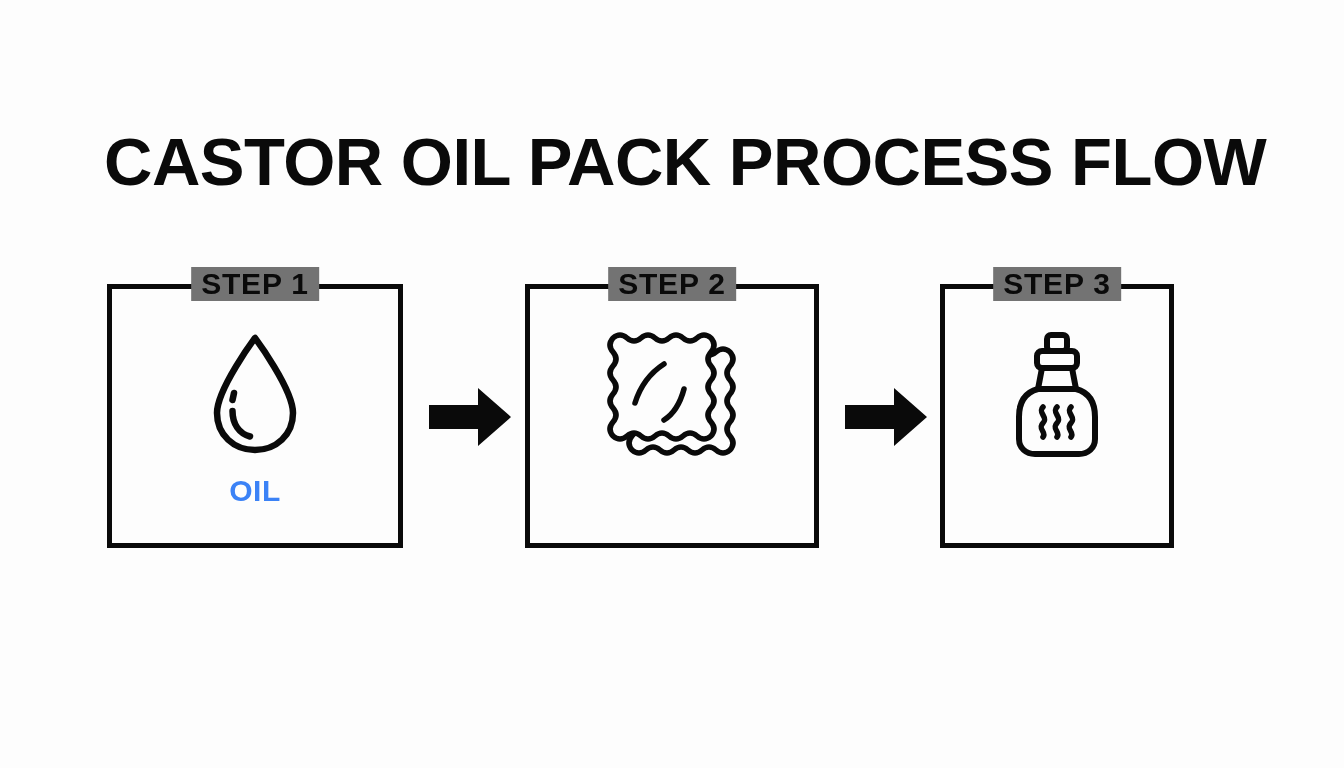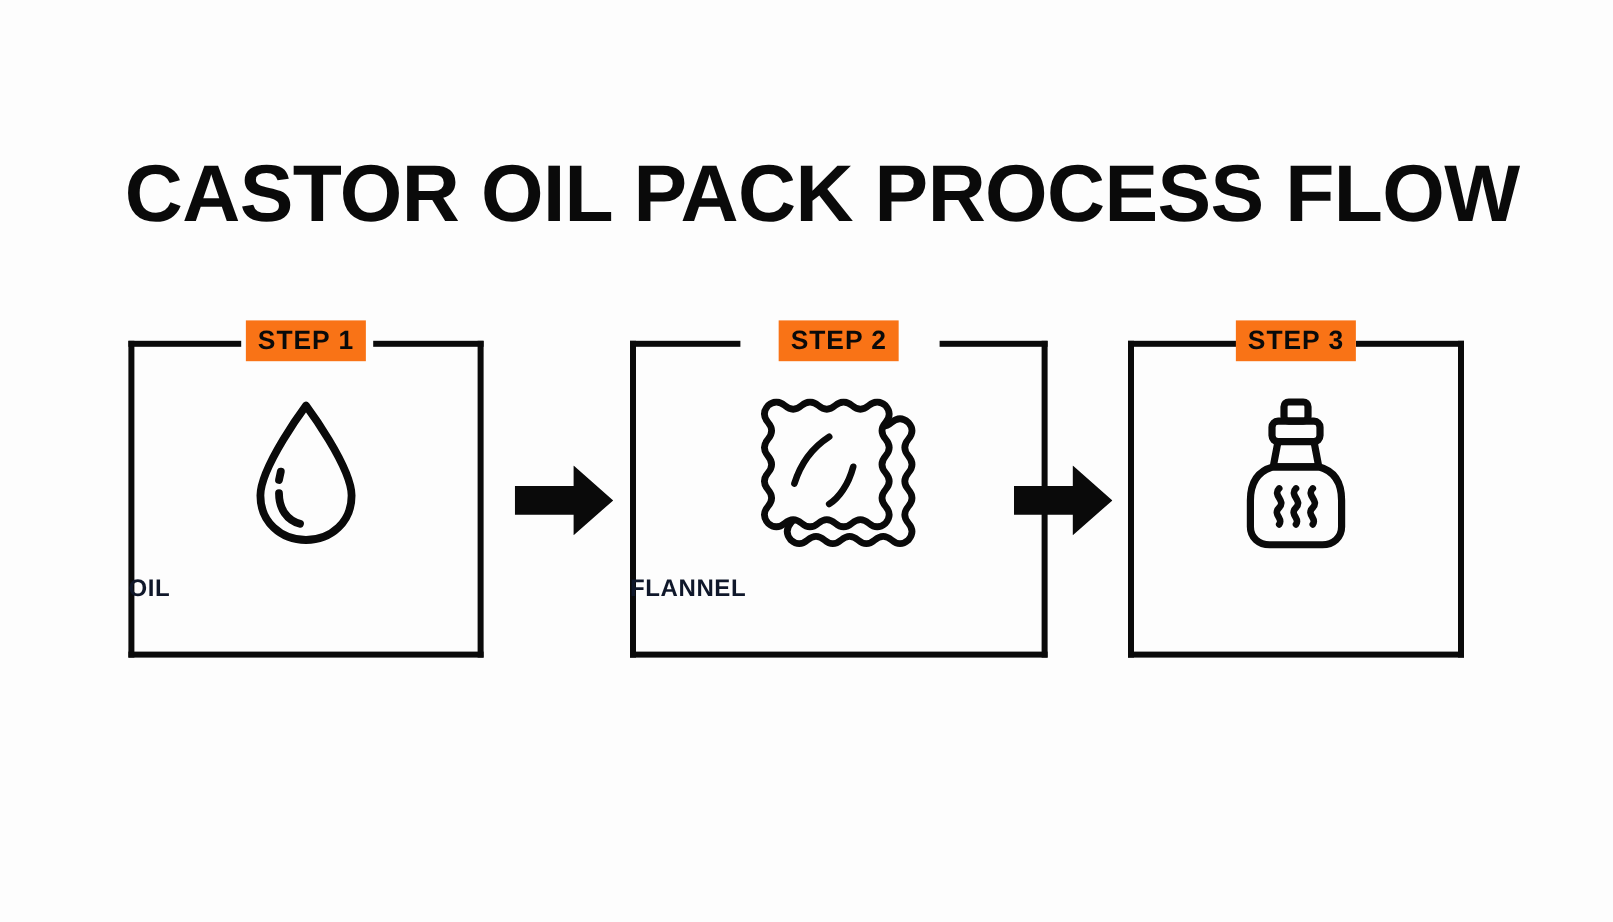--- a/index.html
+++ b/index.html
@@ -40,22 +40,22 @@
   }
 
   
   .step-box {
     position: absolute;
     top: 0;
     height: 264px;
     box-sizing: border-box;
   }
   .step-box.b1 { left: 107px; width: 296px; }
-  .step-box.b2 { left: 525px; width: 348px; }
-  .step-box.b3 { left: 940px; width: 280px; padding-left: 44px; }
+  .step-box.b2 { left: 525px; width: 294px; }
+  .step-box.b3 { left: 940px; width: 234px; padding-left: 44px; }
 
   
   .edge {
     position: absolute;
     background: #0a0a0a;
   }
   .edge.left   { left: 0;  top: 0; width: 5px;  height: 100%; }
   .edge.right  { right: 0; top: 0; width: 5px;  height: 100%; }
   .edge.bottom { left: 0;  bottom: 0; width: 100%; height: 5px; }
   .edge.top-l  { left: 0;  top: 0; height: 5px; }
@@ -67,23 +67,23 @@
   .step-box.b2 .top-r { width: 90px; }
   .step-box.b3 .top-l { width: 92px; }
   .step-box.b3 .top-r { width: 90px; }
 
   
   .step-label {
     position: absolute;
     top: -17px;
     left: 50%;
     transform: translateX(-50%);
-    background: #f97316;
+    background: #737373;
     padding: 0 10px;
-    font-size: 22px;
+    font-size: 30px;
     font-weight: 700;
     letter-spacing: 0.8px;
     line-height: 34px;
     white-space: nowrap;
     color: #0a0a0a;
   }
 
   
   .icon-wrap {
     position: absolute;
@@ -96,26 +96,26 @@
     justify-content: center;
   }
   .icon-wrap svg { display: block; }
 
   
   .caption {
     position: absolute;
     left: 0;
     right: 0;
     top: 190px;
-    text-align: left;
-    font-size: 20px;
+    text-align: center;
+    font-size: 30px;
     font-weight: 700;
     letter-spacing: 0.5px;
     line-height: 34px;
-    color: #0f172a;
+    color: #3b82f6;
   }
 
   
   .arrow {
     position: absolute;
     top: 104px;
     width: 82px;
     height: 58px;
   }
   .arrow.a1 { left: 429px; }
@@ -177,21 +177,20 @@
                  q7 -6 14 0 q7 6 14 0 q7 -6 14 0 q7 6 14 0 q7 -6 14 0 q7 6 14 0 q7 -6 14 0
                  q6 7 0 14 q-6 7 0 14 q6 7 0 14 q-6 7 0 14 q6 7 0 14 q-6 7 0 14 q6 7 0 14
                  q-7 6 -14 0 q-7 -6 -14 0 q-7 6 -14 0 q-7 -6 -14 0 q-7 6 -14 0 q-7 -6 -14 0 q-7 6 -14 0
                  q-6 -7 0 -14 q6 -7 0 -14 q-6 -7 0 -14 q6 -7 0 -14 q-6 -7 0 -14 q6 -7 0 -14 q-6 -7 0 -14 Z" fill="#fdfdfd"></path>
 
         <path d="M29 71 C34 55 44 41 58 32"></path>
         <path d="M58 88 C66 83 74 72 78 57"></path>
       </svg>
     </div>
 
-    <div class="caption">FLANNEL</div>
   </div>
 
   <div class="arrow a2">
     <svg width="82" height="58" viewBox="0 0 82 58">
       <path d="M0 17 L49 17 L49 0 L82 29 L49 58 L49 41 L0 41 Z" fill="#0a0a0a"></path>
     </svg>
   </div>
 
   <div class="step-box b3">
     <div class="edge left"></div>

